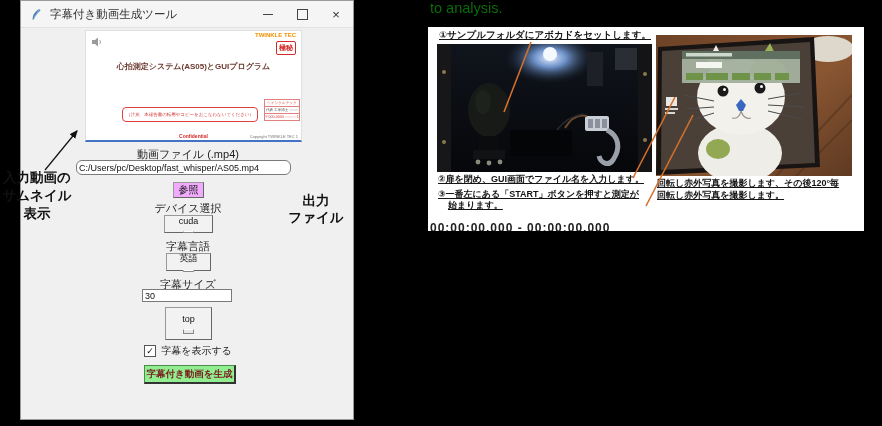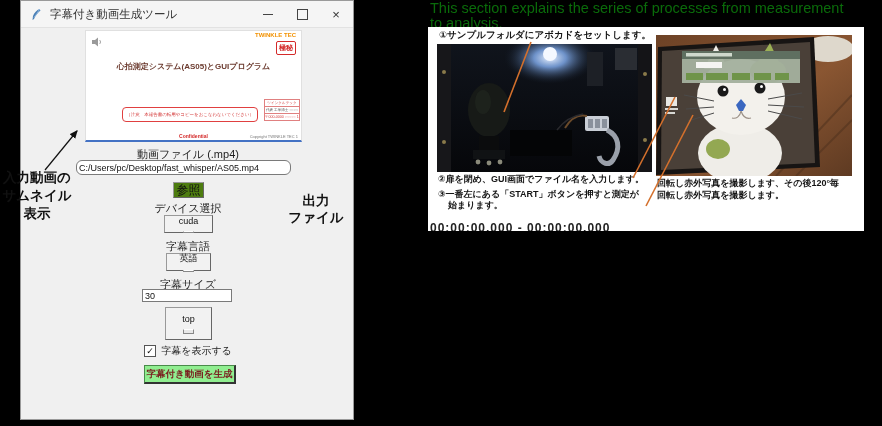--- a/index.html
+++ b/index.html
@@ -35,23 +35,23 @@
   .info-row:nth-child(2){color:#555;}
   .info-row:last-child{border-bottom:none;color:#d43a3a;}
   #thumb-footer{left:0;right:0;bottom:1px;height:9px;font-size:4.5px;}
   #confidential{left:0;right:0;bottom:0;text-align:center;color:#d42a2a;font-weight:bold;font-size:5px;}
   #copyright{right:3px;bottom:0;color:#777;font-size:4px;}
 
   
   .form-label{left:0;width:334px;text-align:center;font-size:11px;color:#1d1d1d;}
   .tk-entry{background:#fff;border:1px solid #7a7a7a;box-sizing:border-box;
             font-size:9px;color:#111;padding:1px 2px;font-family:"Liberation Sans","DejaVu Sans",sans-serif;}
-  .tk-btn{background:#4d7c0f;border:1px solid #999;border-right-color:#666;border-bottom-color:#666;
+  .tk-btn{background:#f0abfc;border:1px solid #999;border-right-color:#666;border-bottom-color:#666;
           box-sizing:border-box;display:flex;align-items:center;justify-content:center;
-          font-size:12px;color:#111;}
+          font-size:10px;color:#111;}
   .tk-menu{background:#f2f2f2;border:1px solid #999;border-right-color:#666;border-bottom-color:#666;
            box-sizing:border-box;display:flex;align-items:center;justify-content:center;gap:5px;
            font-size:9px;color:#111;flex-direction:column;}
   .menu-dash{width:9px;height:3px;background:#e8e8e8;border:1px solid #888;border-top-color:#fff;}
   #chk-row{left:0;width:334px;top:343px;display:flex;align-items:center;justify-content:center;gap:5px;}
   #chk-box{width:10px;height:10px;background:#fff;border:1px solid #555;display:flex;
            align-items:center;justify-content:center;font-size:9px;color:#111;font-weight:bold;line-height:10px;}
   #chk-label{font-size:10px;color:#1d1d1d;}
   #generate-btn{left:123px;top:364px;width:92px;height:19px;background:#90ee90;
                 border:1px solid #4a8a4a;border-right:2px solid #333;border-bottom:2px solid #333;
@@ -59,21 +59,21 @@
                 font-size:9.5px;font-weight:bold;color:#7a2020;}
 
   
   .annot{font-weight:bold;color:#111;z-index:5;text-align:center;line-height:18px;font-size:13.5px;}
   #annot-thumb{left:-8px;top:169px;width:90px;}
   #annot-output{left:287px;top:192px;width:58px;line-height:17px;}
 
   
   #subtitle{left:430px;top:1px;width:452px;color:#0a6b0a;font-size:14.5px;line-height:15px;z-index:1;}
   #slide{left:428px;top:27px;width:436px;height:204px;background:#fff;z-index:2;overflow:hidden;}
-  .jp{color:#151515;font-weight:bold;}
+  .jp{color:#151515;font-weight:bold;text-decoration:underline;}
   #step1{left:11px;top:2px;font-size:9.5px;}
   #step2{left:10px;top:146px;font-size:9px;}
   #step3{left:10px;top:162px;font-size:9px;line-height:11px;}
   #step3 .indent{padding-left:10px;}
   #caption-right{left:229px;top:151px;font-size:9px;line-height:11.5px;width:200px;}
   #timestamp{left:2px;top:194px;font-size:12px;font-weight:bold;color:#222;letter-spacing:1px;}
   #photo-left{left:9px;top:17px;width:215px;height:128px;}
   #photo-right{left:228px;top:8px;width:196px;height:141px;}
 
   #overlay-svg{left:0;top:0;width:882px;height:426px;z-index:6;pointer-events:none;}
@@ -162,21 +162,20 @@
   <div>サムネイル</div>
   <div>表示</div>
 </div>
 
 <div id="annot-output" class="annot abs">
   <div>出力</div>
   <div>ファイル</div>
 </div>
 
 <div id="subtitle" class="abs">
-  <div>This section explains the series of processes from measurement</div>
   <div>to analysis.</div>
 </div>
 
 <div id="slide" class="abs">
   <div id="step1" class="abs jp">①サンプルフォルダにアボカドをセットします。</div>
 
   <svg id="photo-left" class="abs" viewBox="0 0 215 128" preserveAspectRatio="none">
     <defs>
       <radialGradient id="glow" cx="0.5" cy="0.5" r="0.5">
         <stop offset="0%" stop-color="#eaf2ff"></stop>

